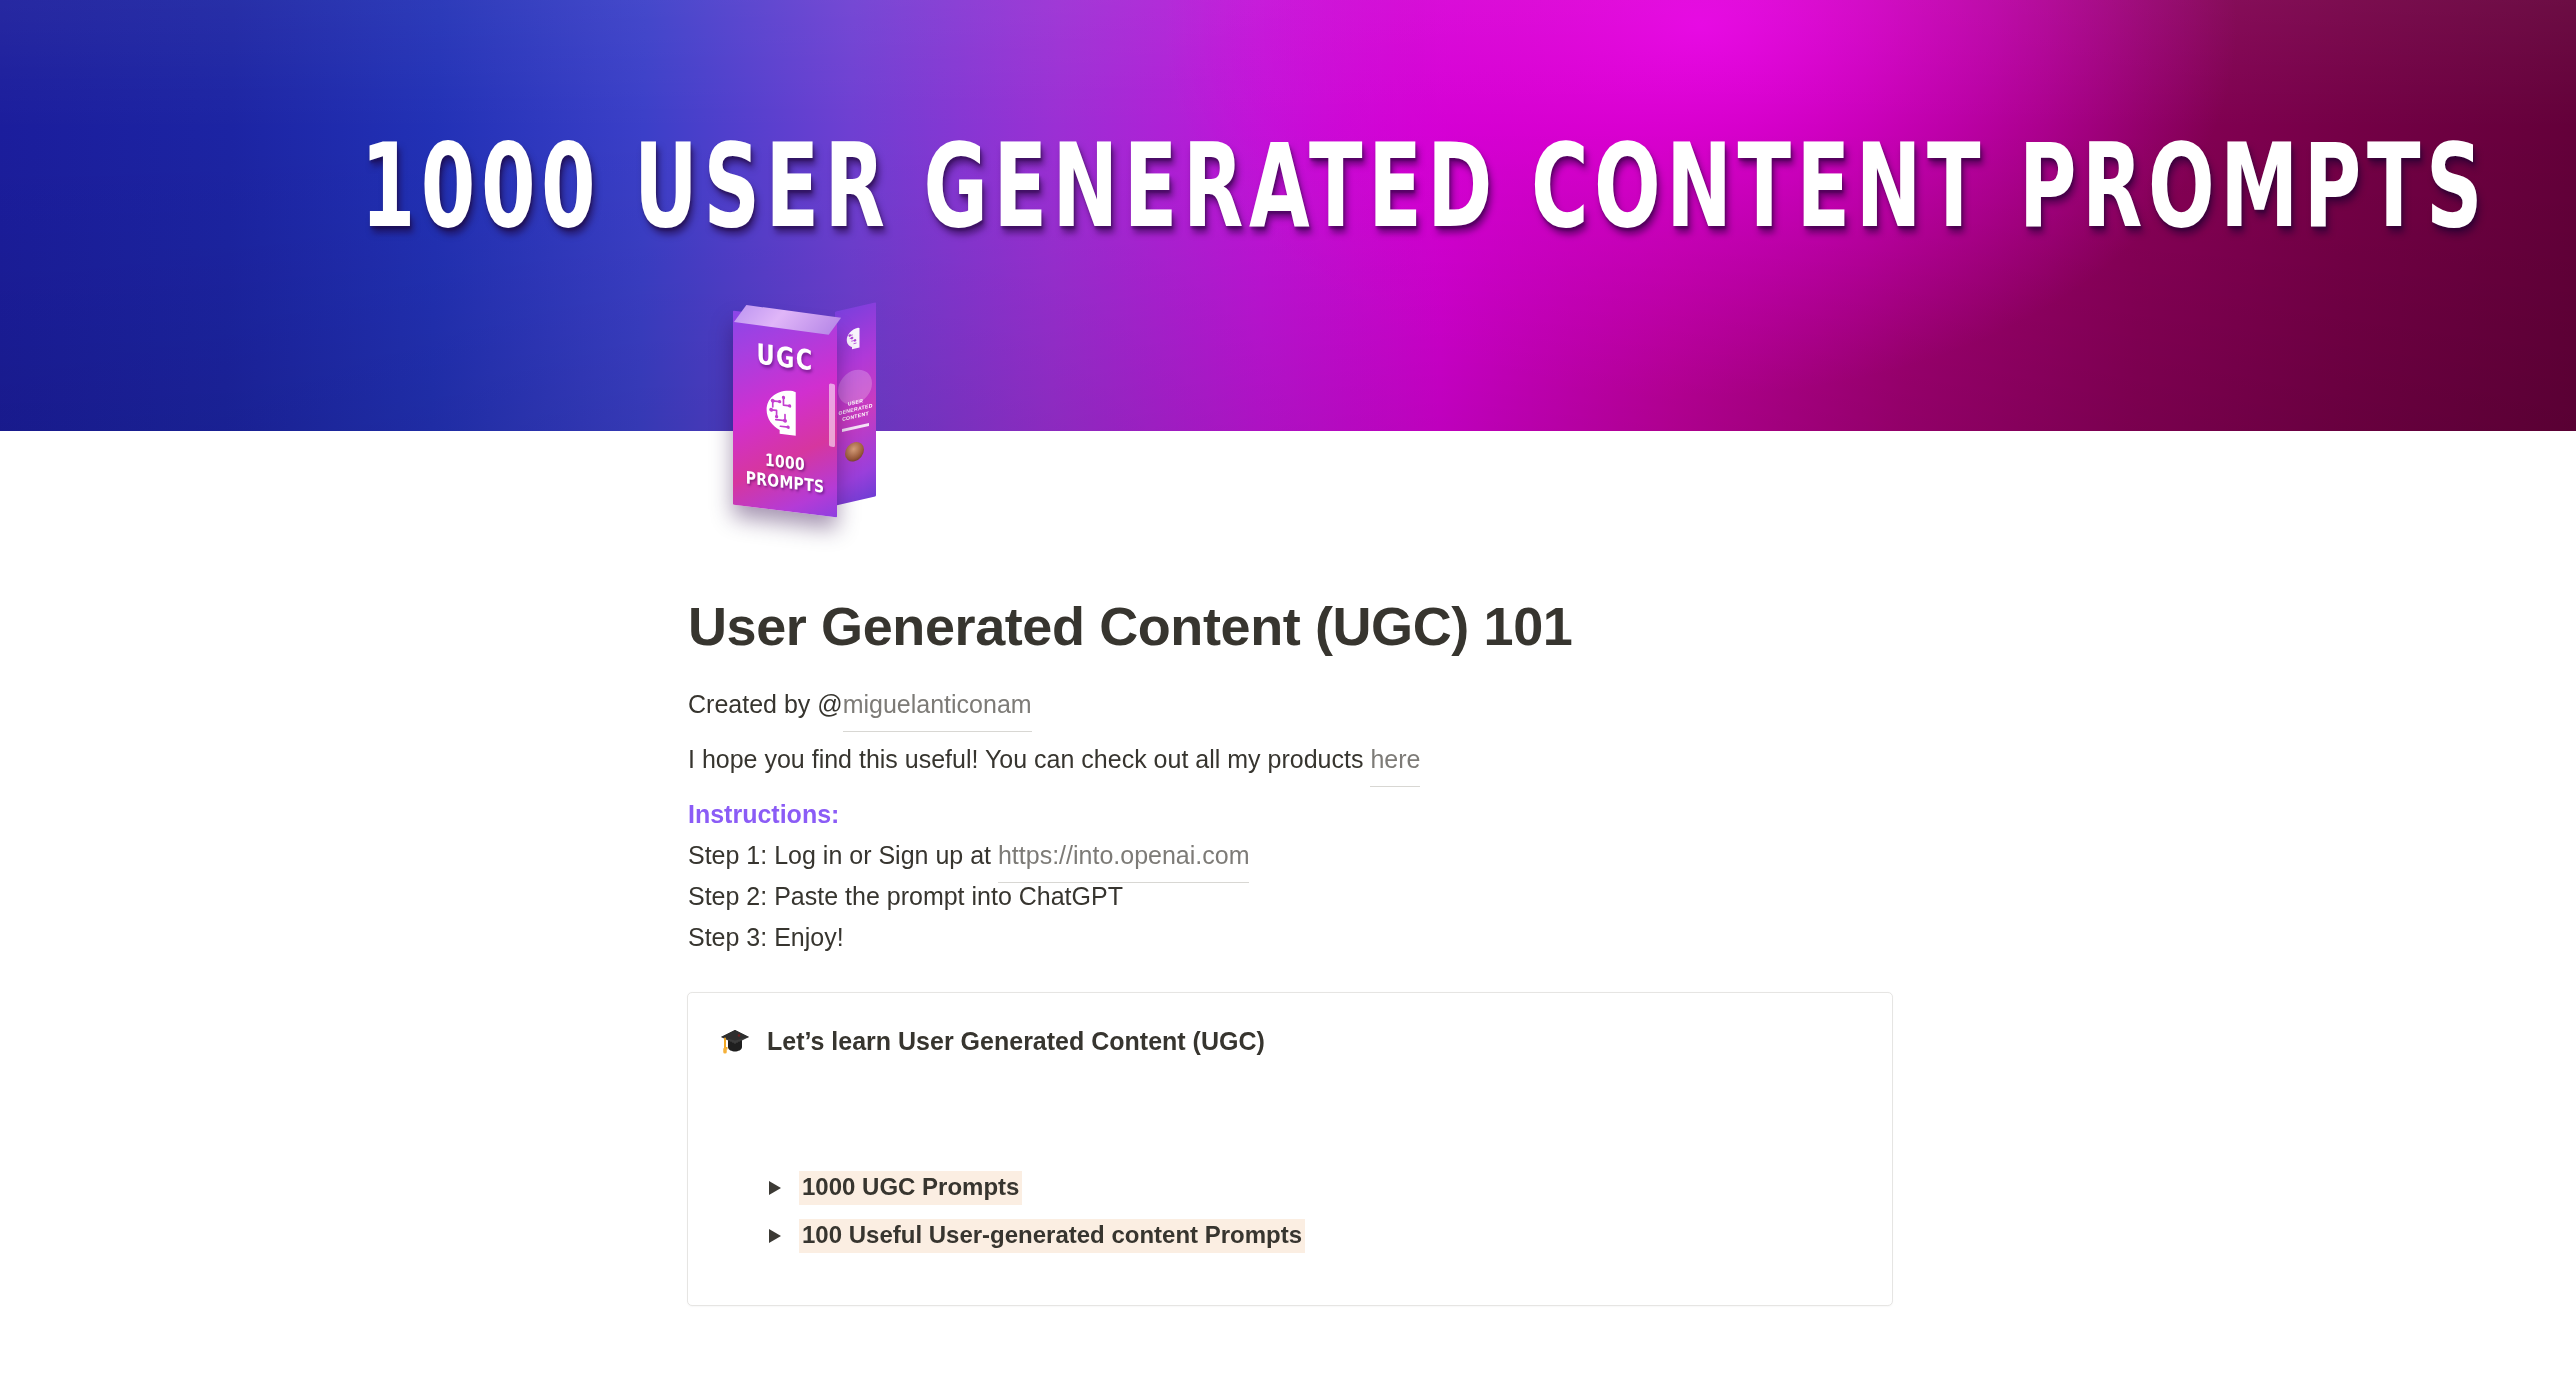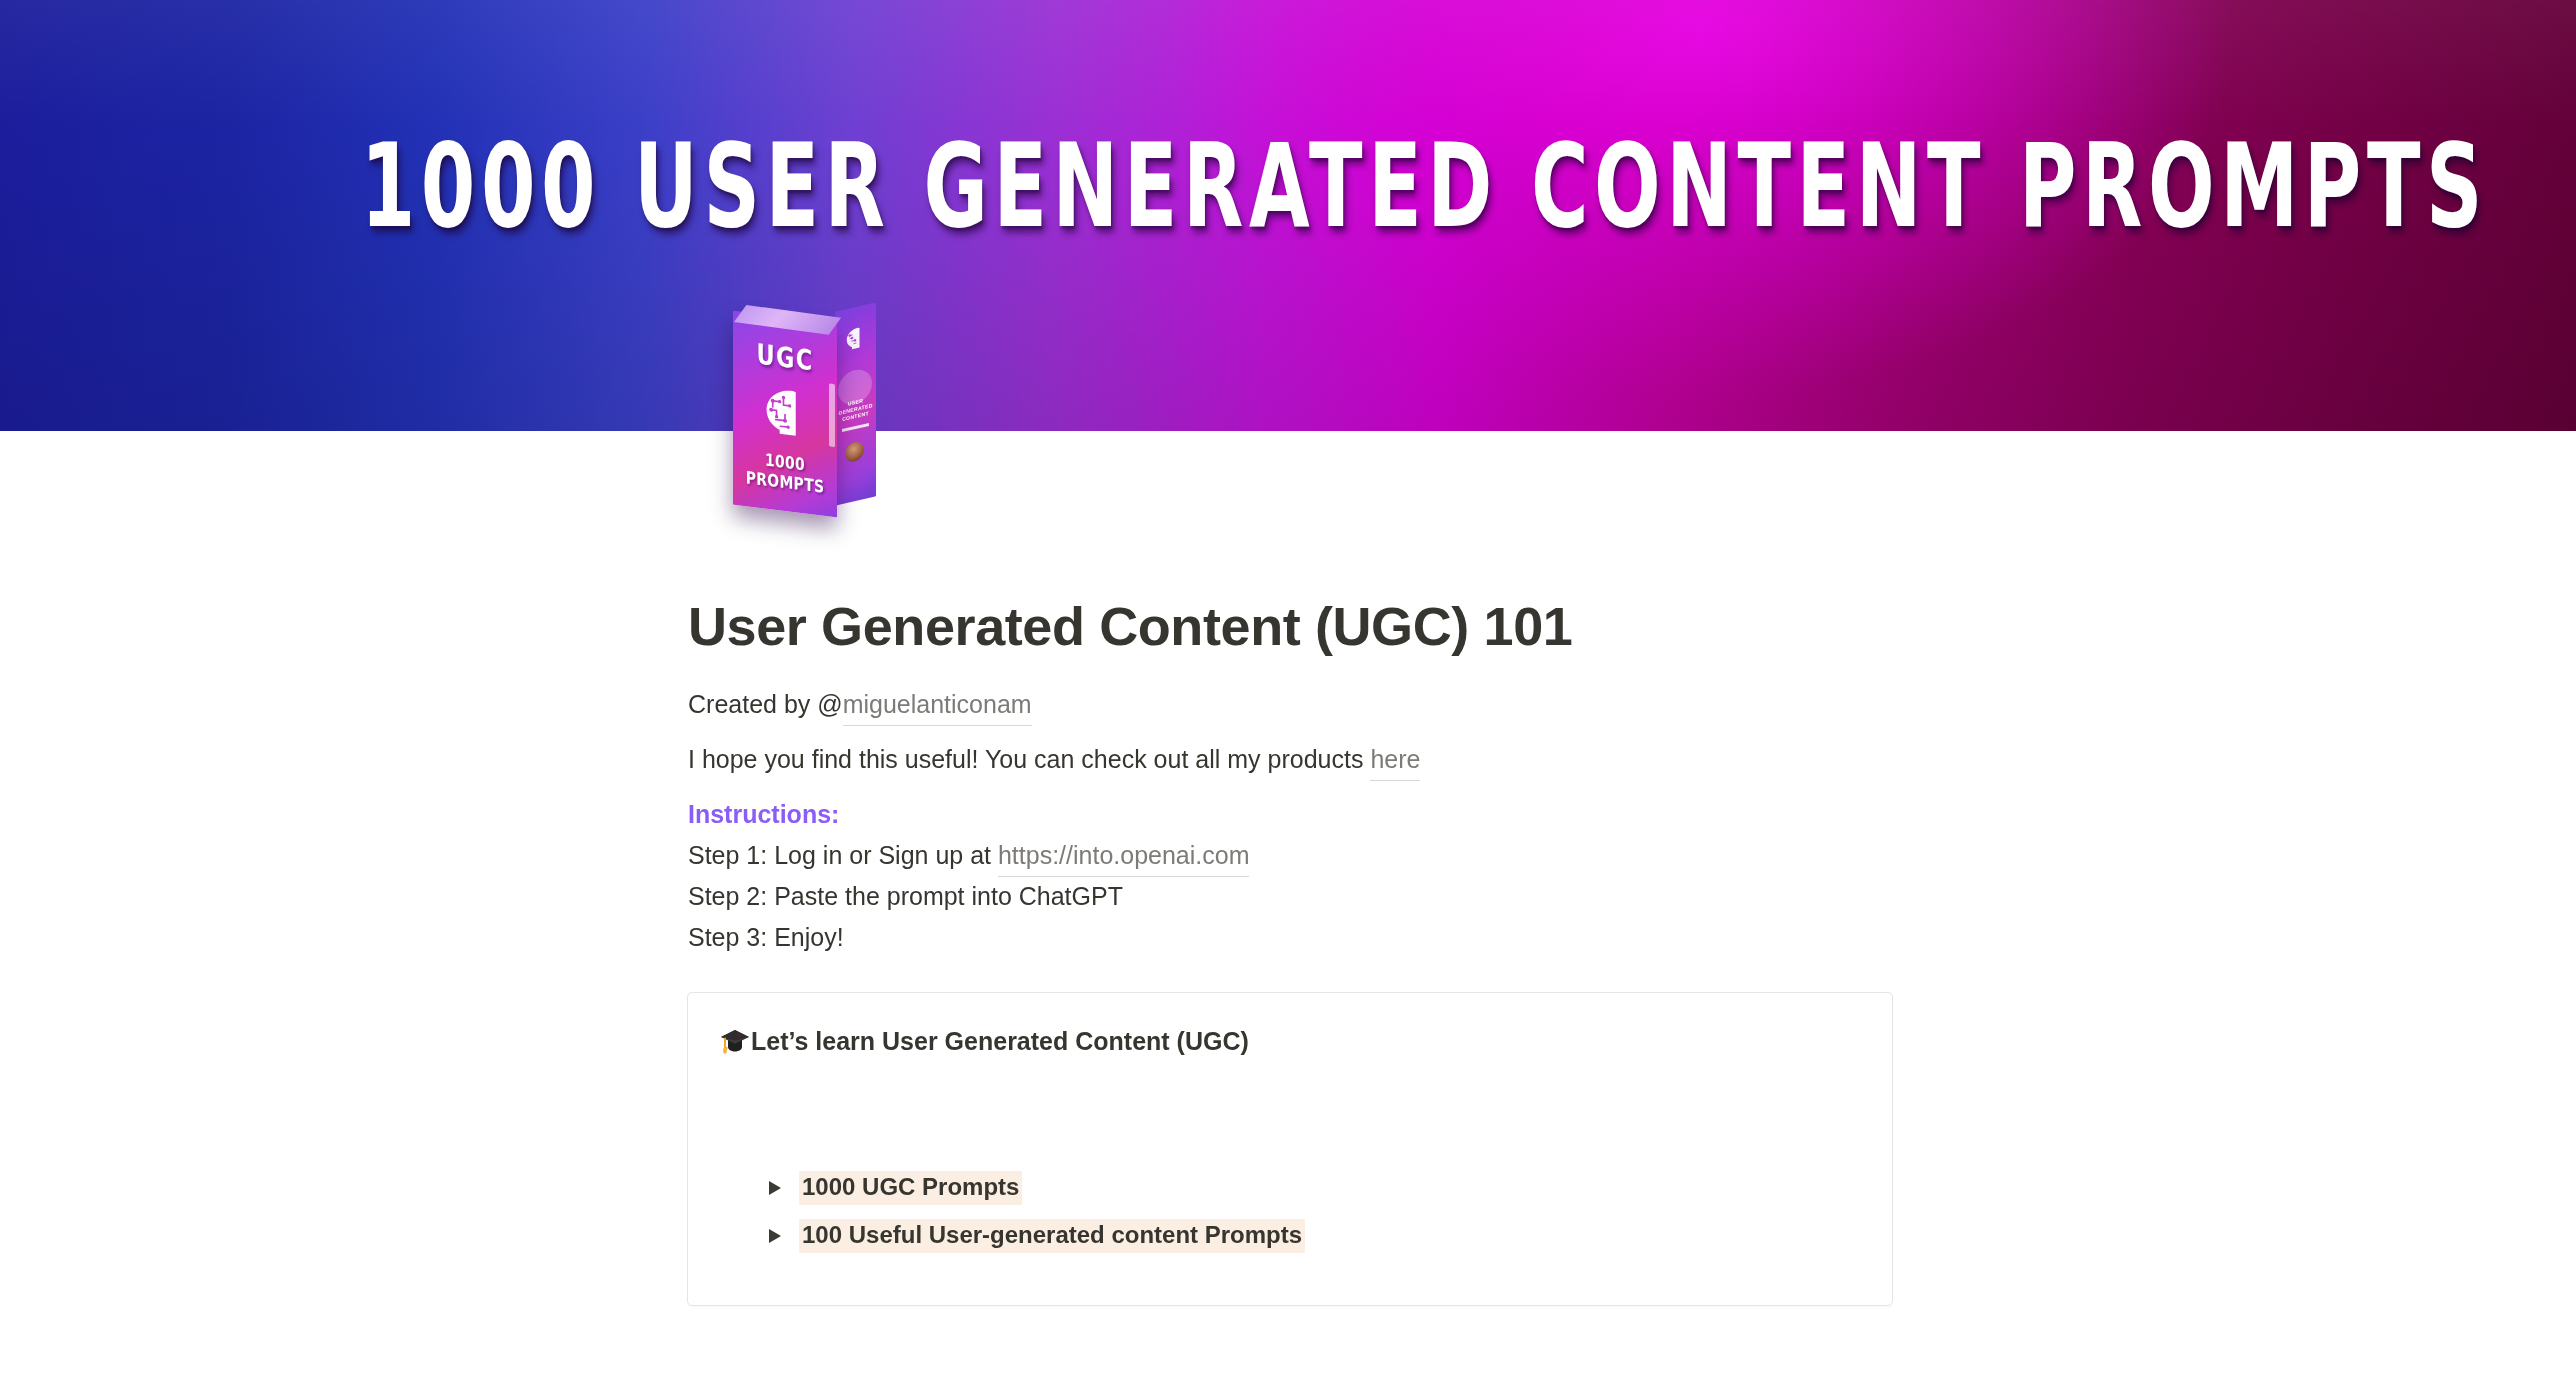--- a/index.html
+++ b/index.html
@@ -228,21 +228,21 @@
     font-size: 25px;
     line-height: 41px;
     color: #37352f;
     margin-bottom: 13.6px;
   }
 
   .link {
     color: #7d7b77;
     text-decoration: none;
     border-bottom: 0.9px solid #d8d7d3;
-    padding-bottom: 7px;
+    padding-bottom: 13px;
     cursor: pointer;
   }
 
   .instr-label {
     font-size: 25px;
     line-height: 41px;
     font-weight: 700;
     color: #8b5cf6;
   }
 
@@ -264,21 +264,21 @@
     border-radius: 5.1px;
     box-shadow: 0 0.9px 1.7px rgba(0,0,0,0.03);
   }
 
   .card-head {
     position: absolute;
     left: 31px;
     top: 32px;
     display: flex;
     align-items: center;
-    gap: 0;
+    gap: 16px;
   }
 
   .cap-icon { width: 32px; height: 32px; flex: 0 0 32px; }
 
   .card-head-text {
     font-size: 25px;
     font-weight: 700;
     color: #37352f;
     line-height: 32px;
     white-space: nowrap;

